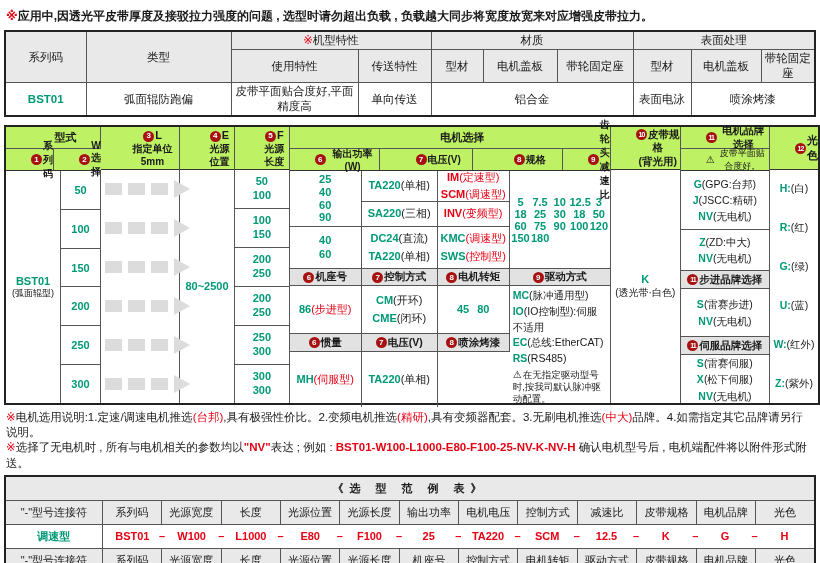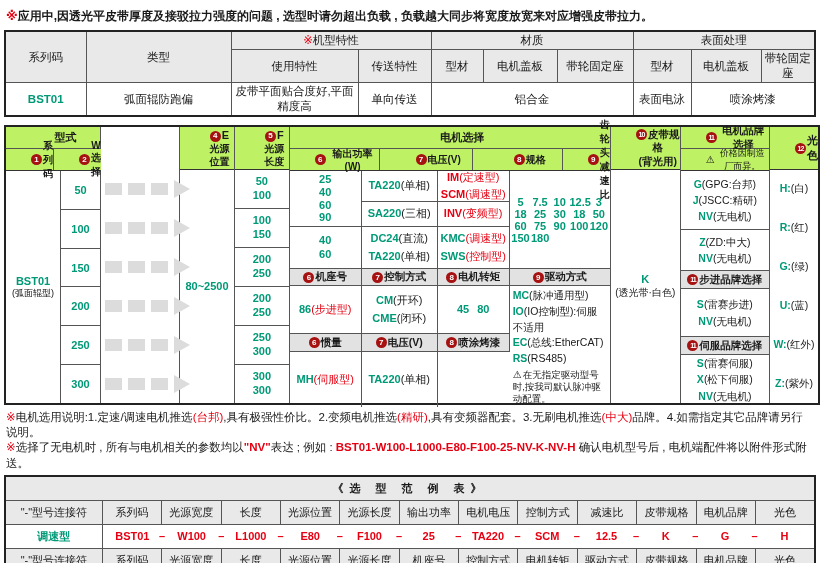--- a/index.html
+++ b/index.html
@@ -187,20 +187,24 @@
             <s></s>
           </div>
         <div class="arrow">
             <i></i>
             <i></i>
             <i></i>
             <s></s>
           </div>
       </div>
       <div class="col br" style="width:78px">
+        <div class="hcell h42 hband" style="flex-direction:column;line-height:1.3">
+          <span><span class="num">3</span><span>L</span></span>
+          <span style="font-size:10px">指定单位5mm</span>
+        </div>
       </div>
       <div class="col br" style="width:54px">
         <div class="hcell h42 hband" style="flex-direction:column;line-height:1.3">
           <span><span class="num">4</span><span>E</span></span>
           <span style="font-size:10px">光源位置</span>
         </div>
         <div class="cell ontop green b" style="flex:1">80~2500</div>
       </div>
     </div>
 
@@ -382,21 +386,21 @@
       </div>
     </div>
 
     <div class="col br" style="width:92px">
       <div class="hcell h21 bb" style="font-size:10.5px">
           <span class="num two">11</span>
           <span>电机品牌选择</span>
         </div>
       <div class="hcell h21 hband" style="font-size:9px;font-weight:normal">
           <span class="warnicon">⚠</span>
-          <span>价格因制造厂而异。</span>
+          <span>皮带平面贴合度好。</span>
         </div>
       <div class="brandrows">
         <div class="cell bb" style="height:58px">
           <span class="line"><span class="green b">G</span><span>(GPG:台邦)</span></span>
           <span class="line"><span class="green b">J</span><span>(JSCC:精研)</span></span>
           <span class="line"><span class="green b">NV</span><span>(无电机)</span></span>
         </div>
         <div class="cell bb" style="height:40px">
           <span class="line"><span class="green b">Z</span><span>(ZD:中大)</span></span>
           <span class="line"><span class="green b">NV</span><span>(无电机)</span></span>

